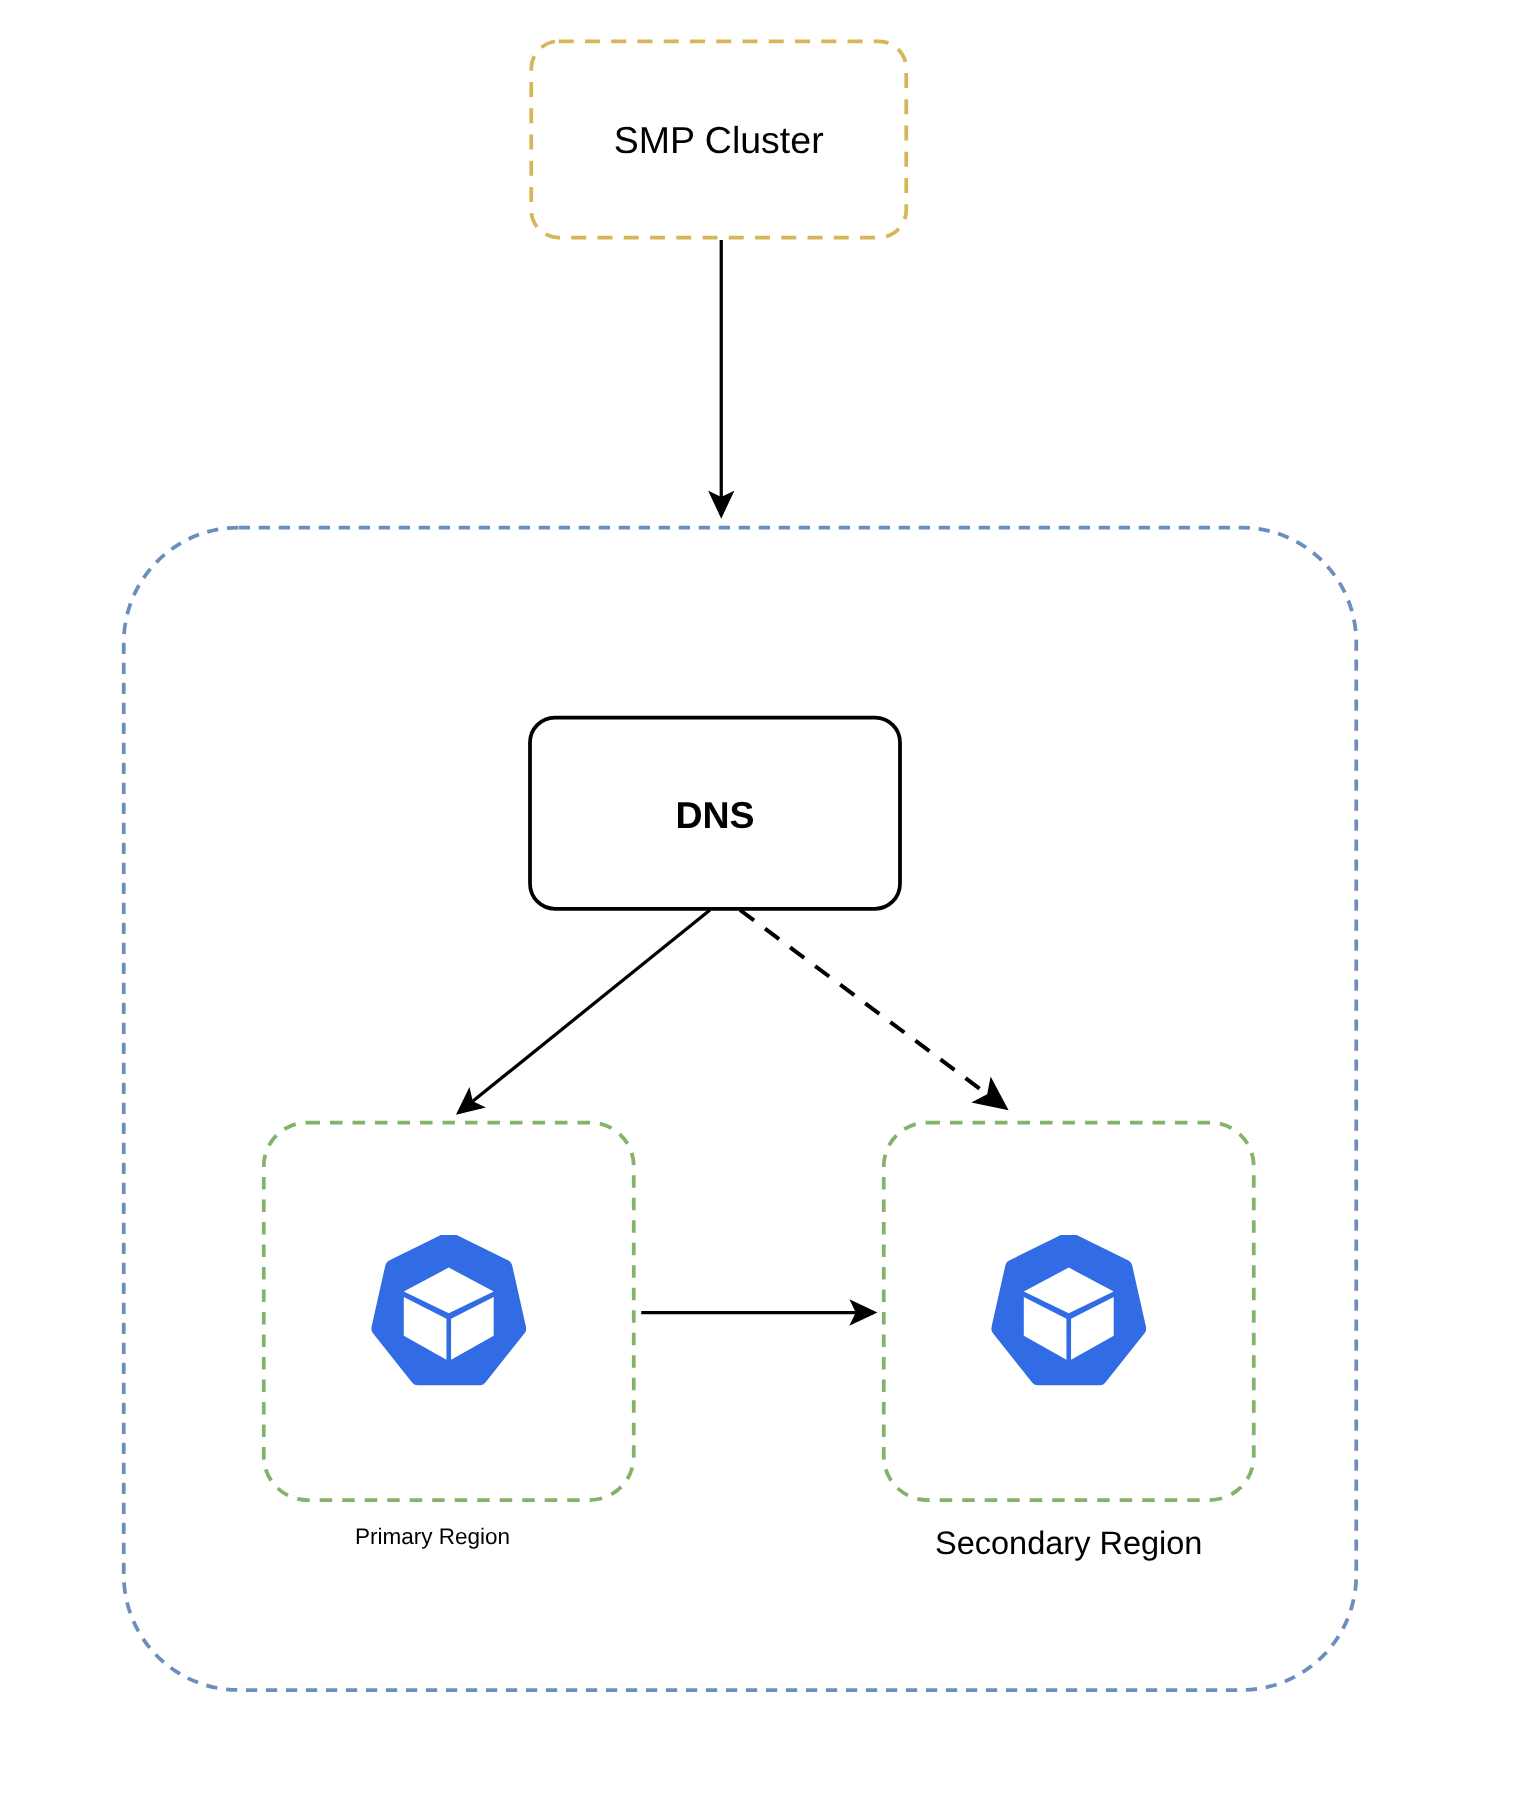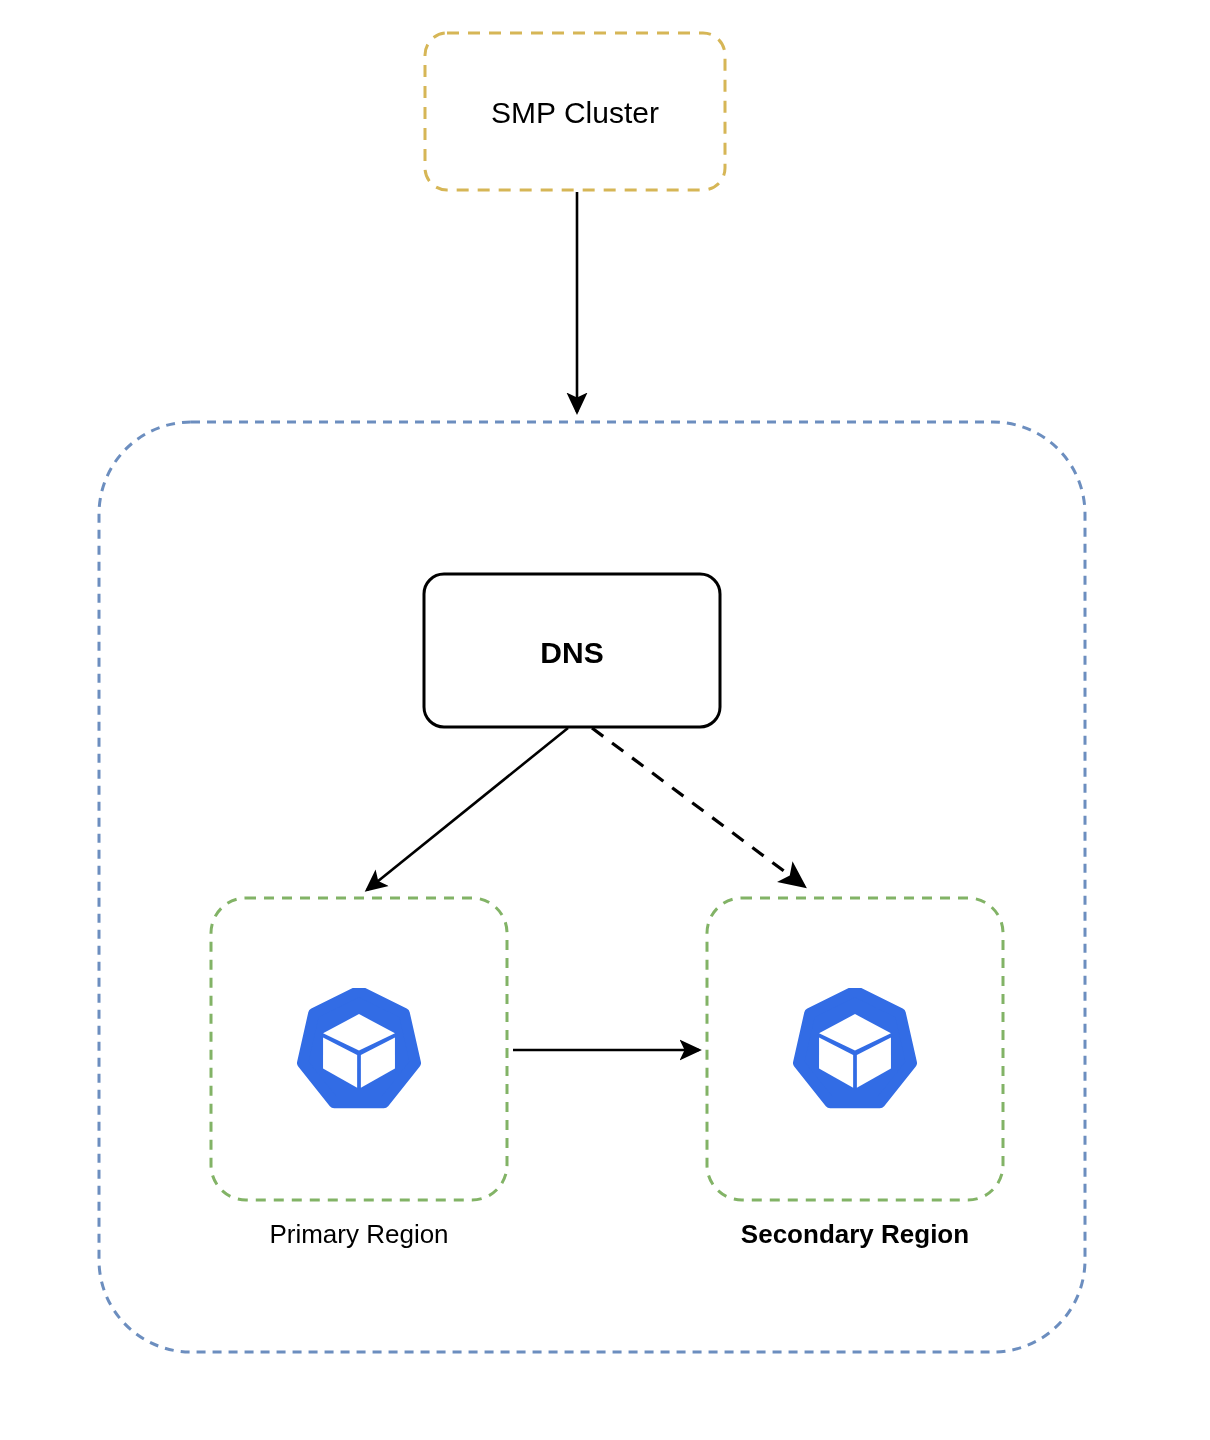--- a/index.html
+++ b/index.html
@@ -42,31 +42,30 @@
     font-size: 30px;
   }
   #dns-label {
     left: 424px;
     top: 635px;
     width: 296px;
     font-size: 30px;
     font-weight: bold;
   }
   #primary-region-label {
-    left: 211px;
+    left: 198px;
     top: 1219px;
     width: 296px;
-    font-size: 26px;
+    font-size: 18px;
   }
   #secondary-region-label {
     left: 707px;
     top: 1219px;
     width: 296px;
     font-size: 26px;
-    font-weight: bold;
   }
   .k8s-icon-wrap {
     position: absolute;
     width: 124px;
     height: 124px;
   }
   #primary-k8s-icon { left: 297px; top: 988px; }
   #secondary-k8s-icon { left: 793px; top: 988px; }
 </style>
 </head>

